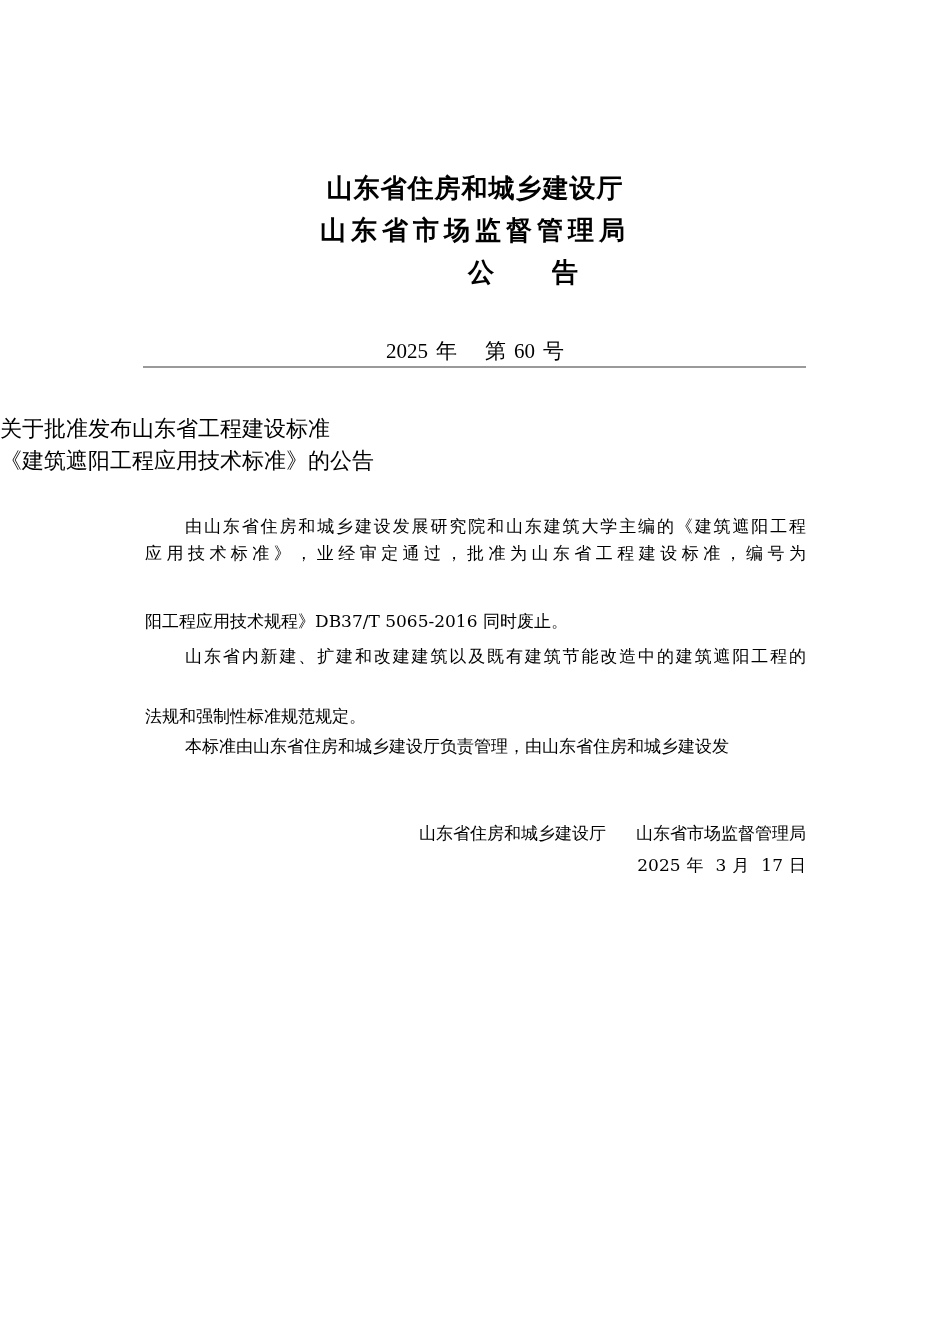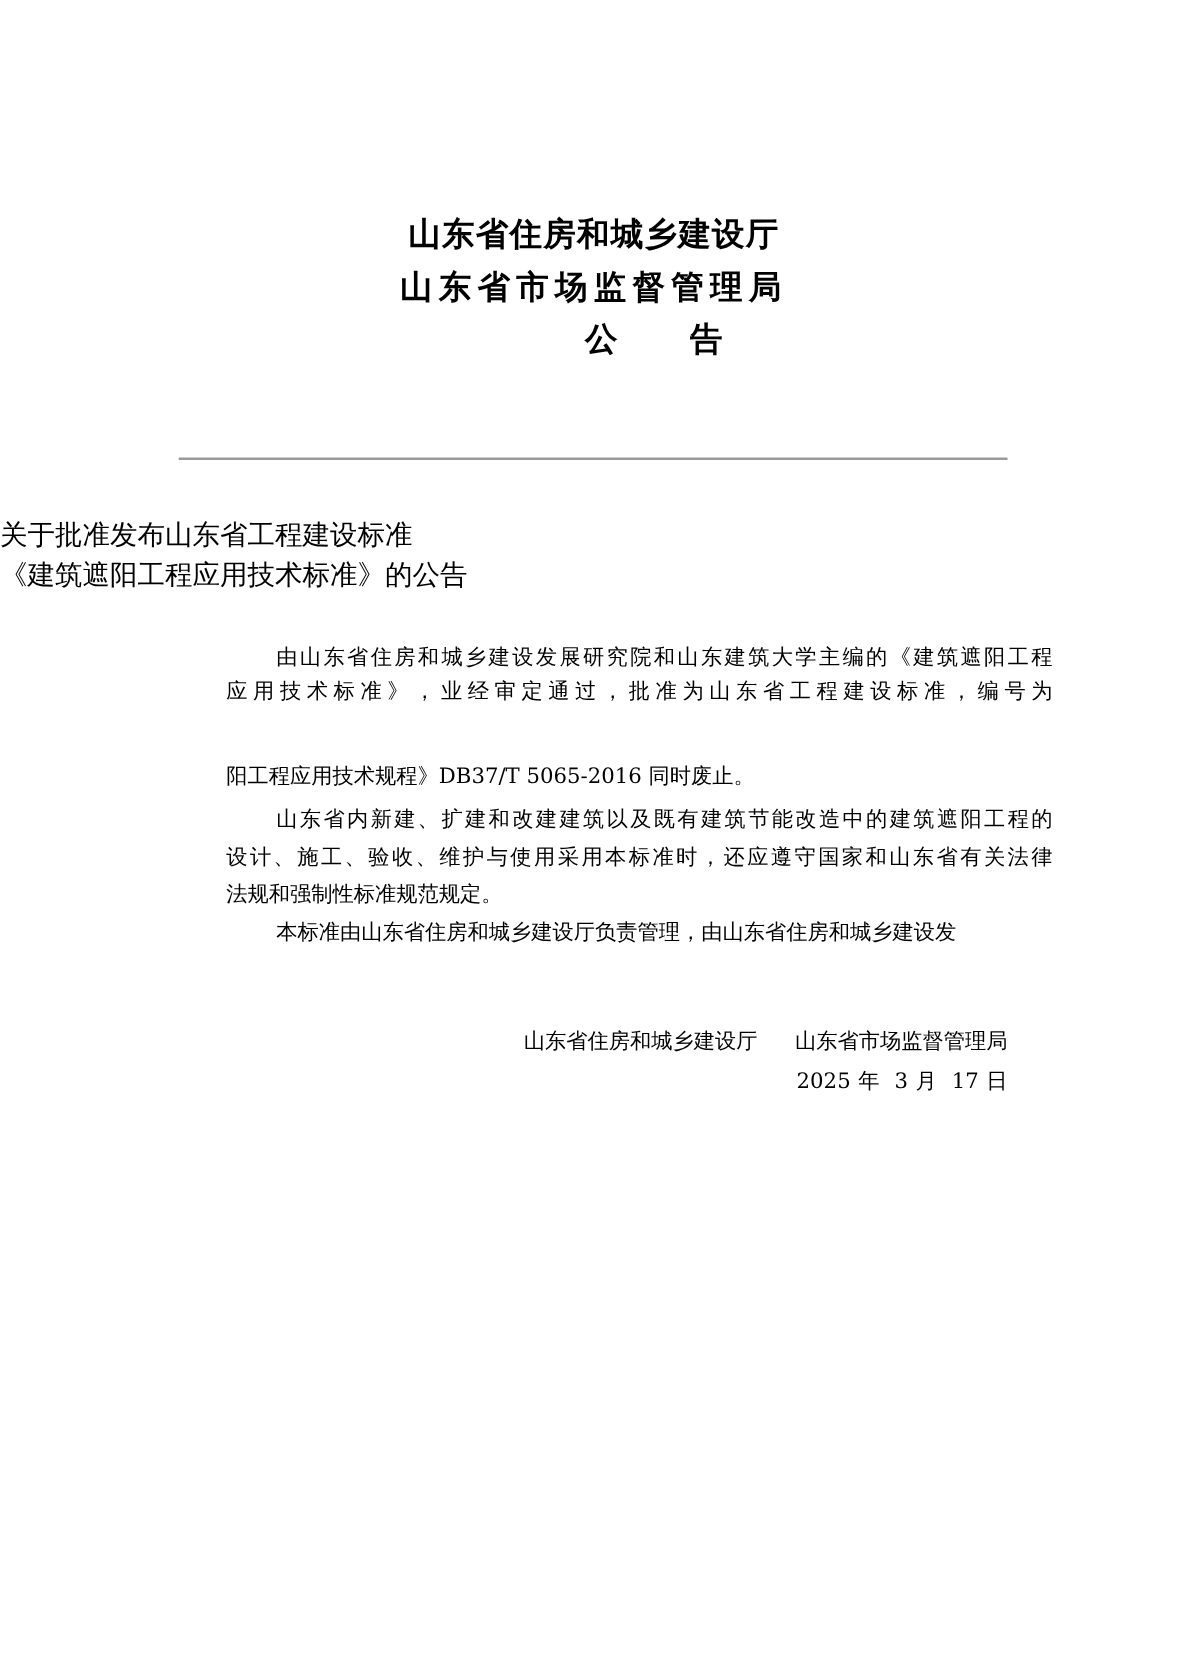--- a/index.html
+++ b/index.html
@@ -67,21 +67,20 @@
     .doc-title-1 { top: 414px; }
     .doc-title-2 { top: 446px; }
     .para-line {
       position: absolute;
       left: 145px;
       width: 661px;
       font-size: 17px;
       line-height: 24px;
       white-space: nowrap;
       font-family: "DejaVu Serif", "Liberation Serif", serif;
-      margin-left: 36px;
     }
     .para-line.justify {
       text-align: justify;
       text-align-last: justify;
     }
     .para-line.indent { padding-left: 40px; width: 621px; }
     .sig {
       position: absolute;
       right: 144px;
       text-align: center;
@@ -97,32 +96,34 @@
 <body>
 
 <div class="page">
 
   <div class="issuer issuer-1">山东省住房和城乡建设厅</div>
   <div class="issuer issuer-2">山东省市场监督管理局</div>
   <div class="issuer issuer-3">
     <span>公</span><span class="gap"></span><span>告</span>
   </div>
 
+  <div class="number-line">
+    <span>2025</span><span class="sp"></span><span>年</span><span class="sp-lg"></span><span>第</span><span class="sp"></span><span>60</span><span class="sp"></span><span>号</span>
+  </div>
 
   <div class="rule"></div>
 
   <div class="doc-title doc-title-1">关于批准发布山东省工程建设标准</div>
   <div class="doc-title doc-title-2">《建筑遮阳工程应用技术标准》的公告</div>
 
   <div class="para-line justify indent" style="top:514px;">由山东省住房和城乡建设发展研究院和山东建筑大学主编的《建筑遮阳工程</div>
   <div class="para-line justify" style="top:541px;">应用技术标准》，业经审定通过，批准为山东省工程建设标准，编号为</div>
   <div class="para-line" style="top:609px;">阳工程应用技术规程》DB37/T 5065-2016 同时废止。</div>
 
   <div class="para-line justify indent" style="top:644px;">山东省内新建、扩建和改建建筑以及既有建筑节能改造中的建筑遮阳工程的</div>
-  <div class="para-line justify" style="top:674px;">设计、施工、验收、维护与使用采用本标准时，还应遵守国家和山东省有关法律</div>
   <div class="para-line" style="top:704px;">法规和强制性标准规范规定。</div>
 
   <div class="para-line indent" style="top:734px;">本标准由山东省住房和城乡建设厅负责管理，由山东省住房和城乡建设发</div>
 
   <div class="sig" style="top:821px;">
     <span>山东省住房和城乡建设厅</span><span class="gap"></span><span>山东省市场监督管理局</span>
   </div>
   <div class="sig" style="top:853px;">
     <span>2025</span><span class="sp"></span><span>年</span><span class="sp"></span><span class="sp"></span><span>3</span><span class="sp"></span><span>月</span><span class="sp"></span><span class="sp"></span><span>17</span><span class="sp"></span><span>日</span>
   </div>

